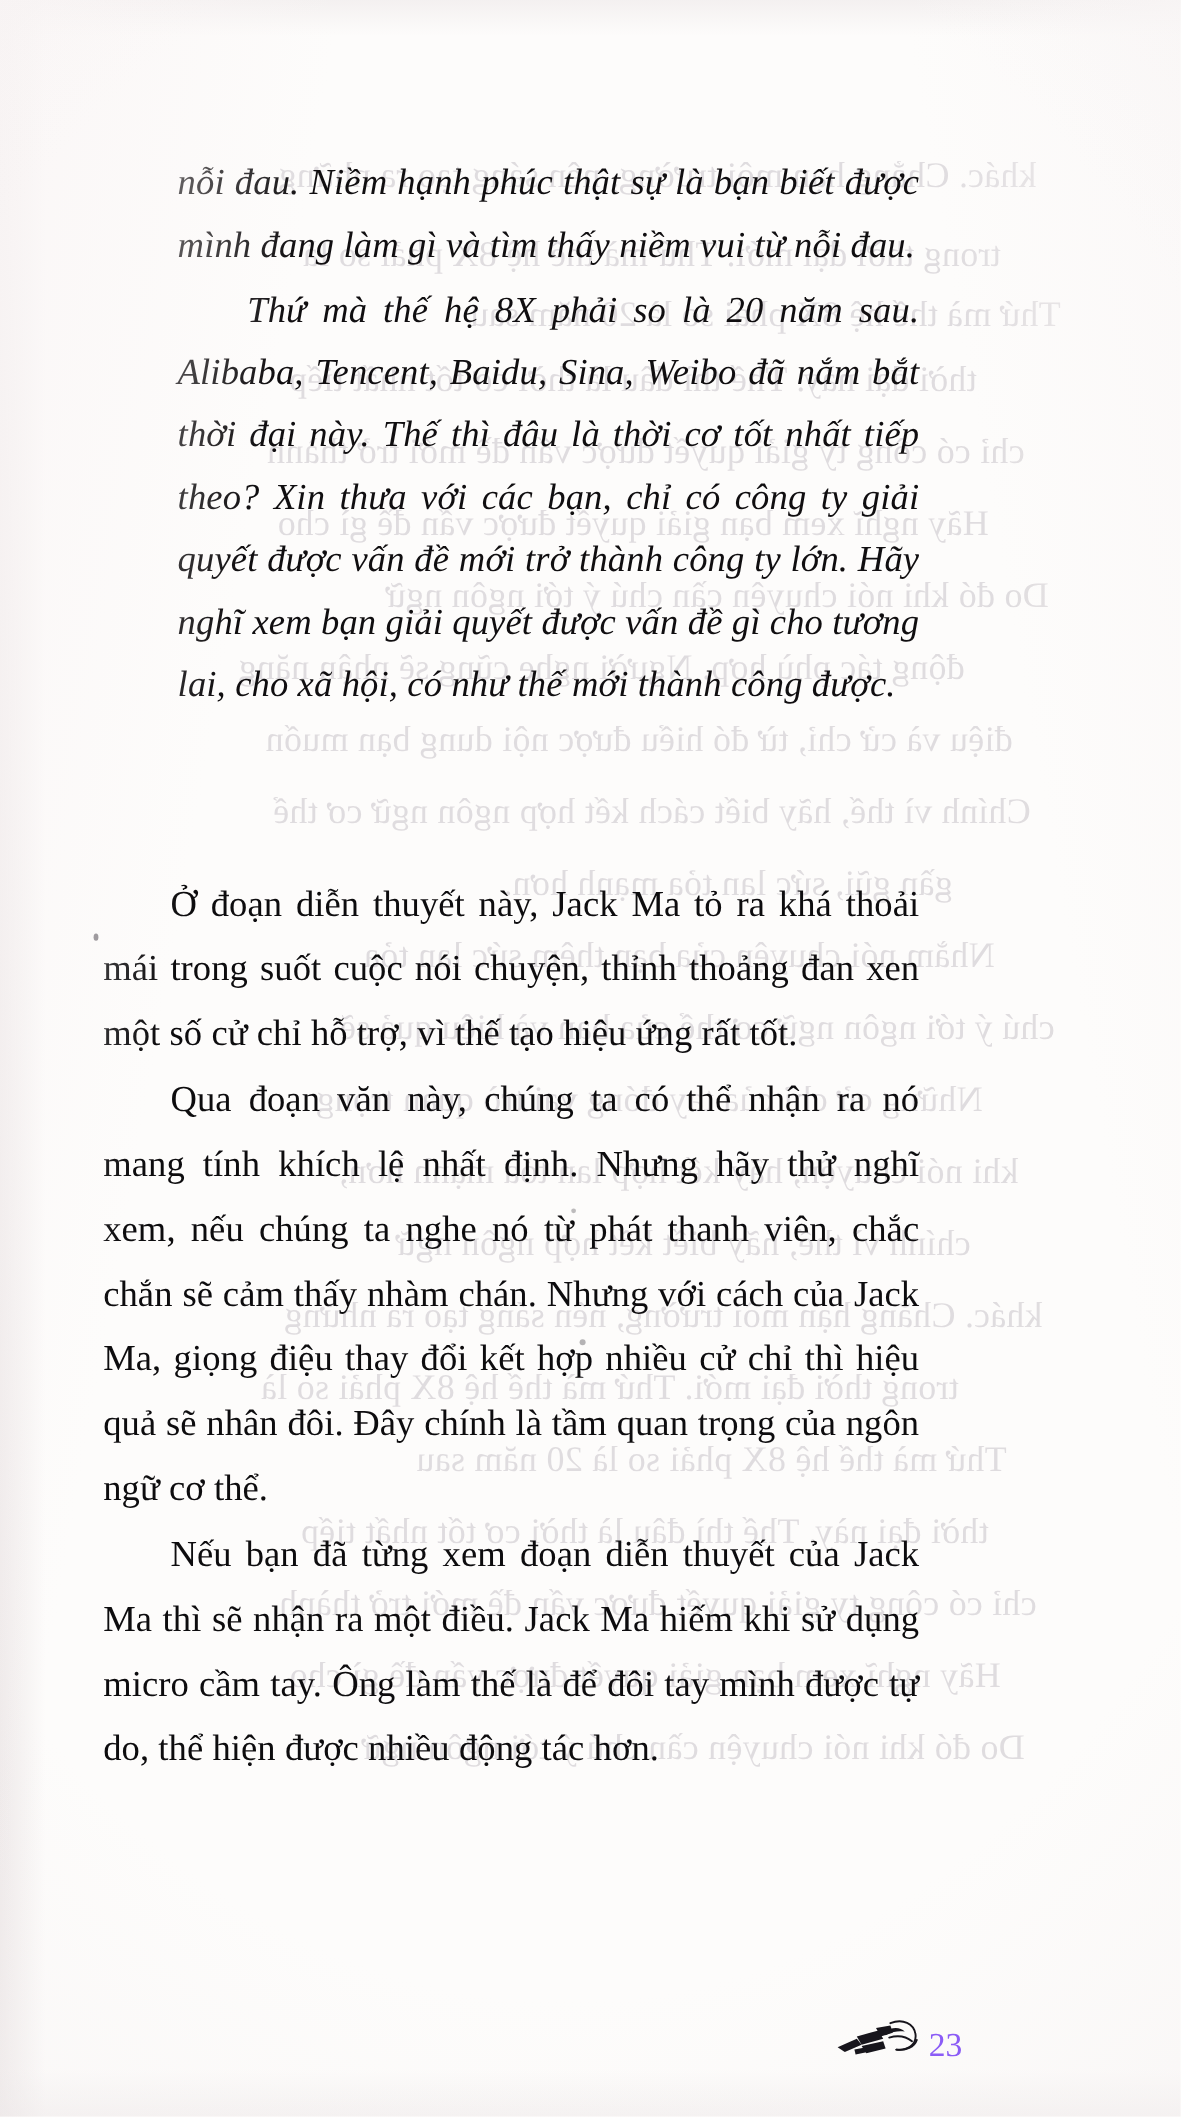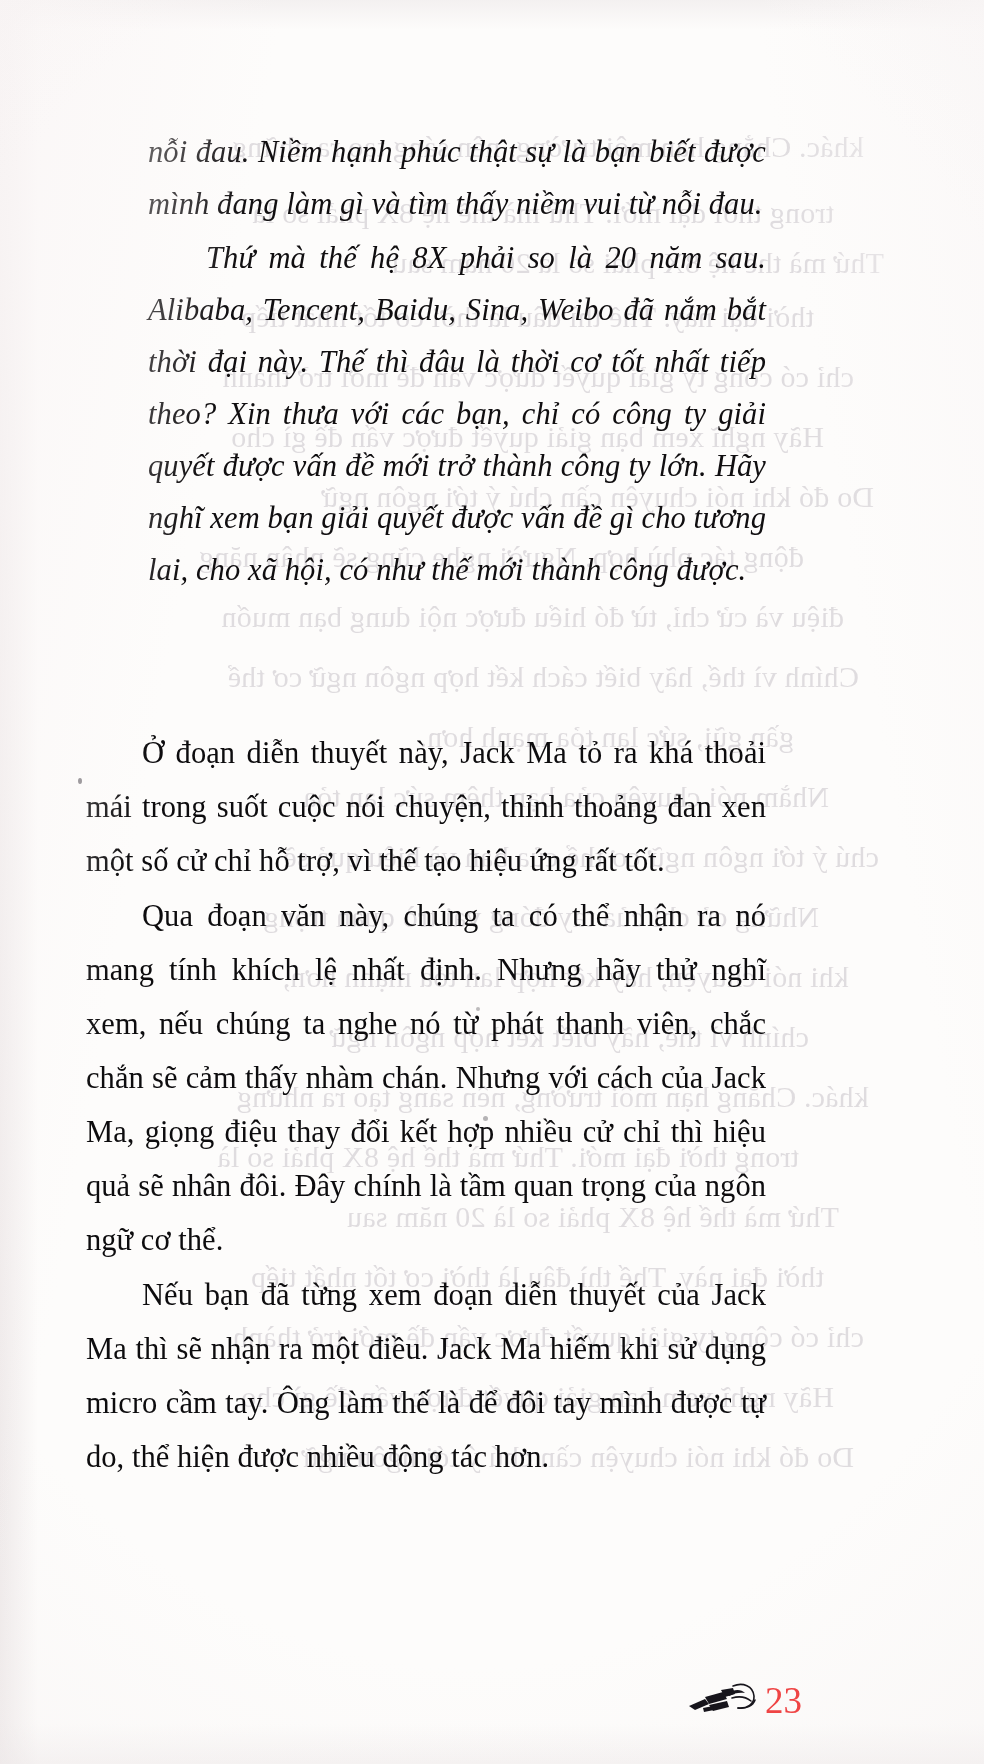--- a/index.html
+++ b/index.html
@@ -152,22 +152,22 @@
     gap: 8px;
   }
   .footer-ornament {
     display: block;
     width: 74px;
     height: 40px;
     margin-bottom: 2px;
   }
   .page-number {
     font-family: "Liberation Serif", "DejaVu Serif", serif;
-    font-size: 37px;
-    color: #ef4444;
+    font-size: 28px;
+    color: #8b5cf6;
     line-height: 1;
     padding-bottom: 3px;
   }
 </style>
 </head>
 <body>
 
 <div class="page">
 
   <div class="bleed-layer" id="bleed-layer">

